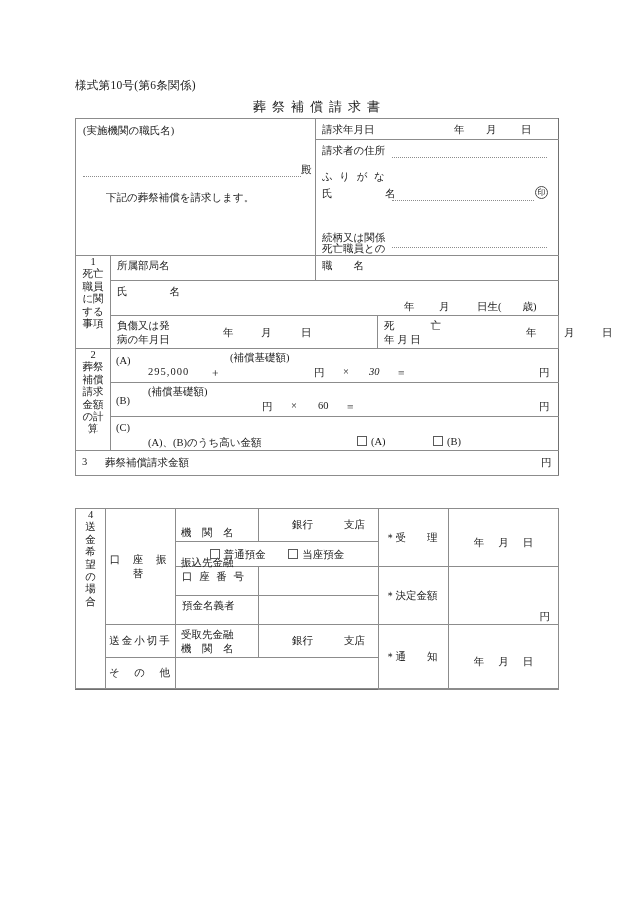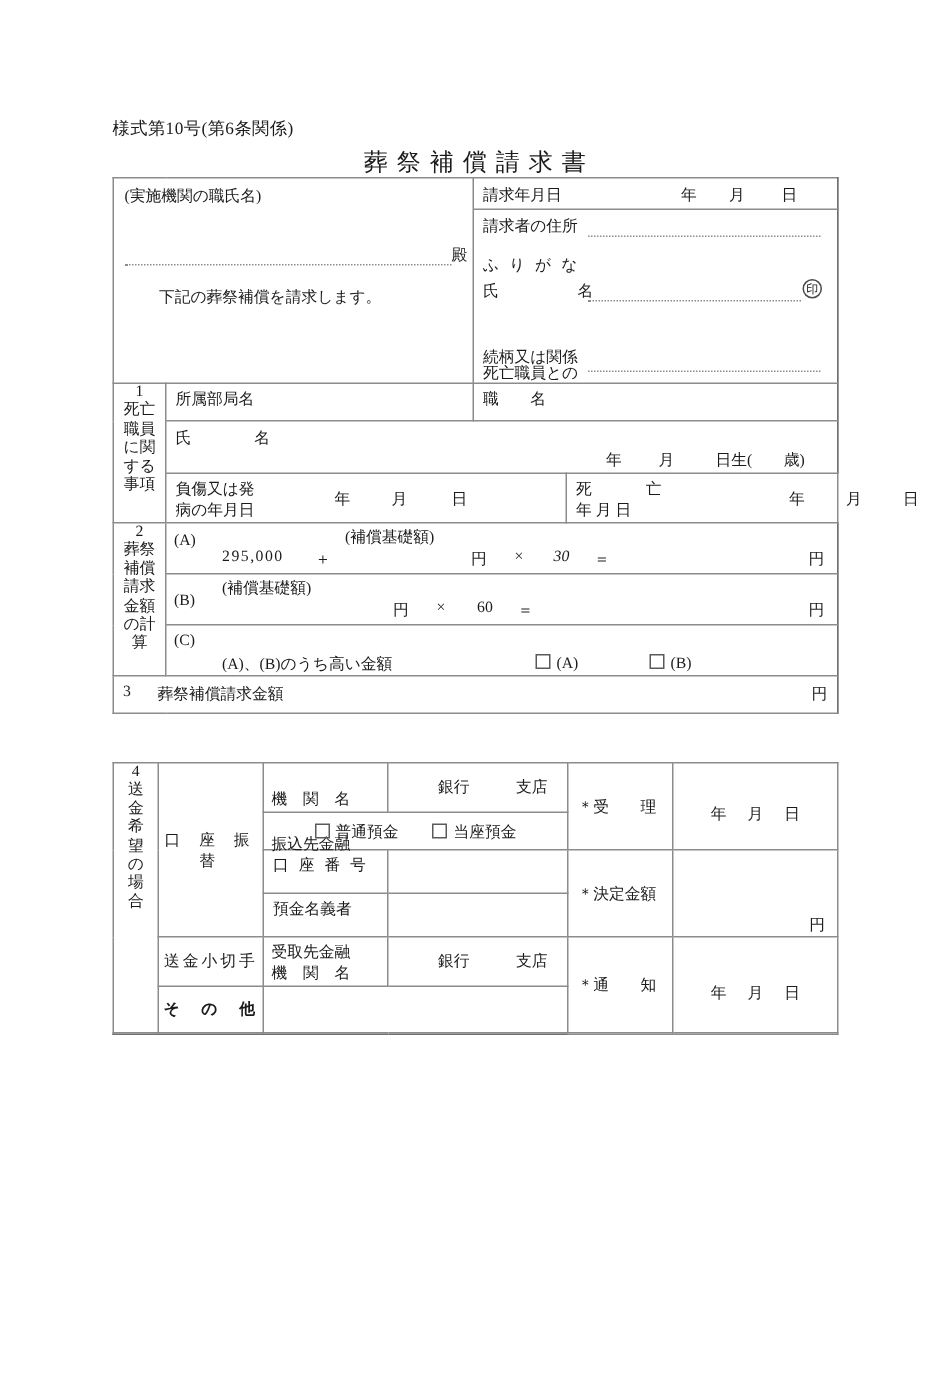--- a/index.html
+++ b/index.html
@@ -28,21 +28,21 @@
     left: 75px; top: 78px;
     font-size: 11.5px;
     letter-spacing: 0.3px;
     white-space: nowrap;
   }
   .doc-title {
     position: absolute;
     left: 75px; top: 98px;
     width: 483px;
     text-align: center;
-    font-size: 16px;
+    font-size: 13px;
     letter-spacing: 6px;
     text-indent: 6px;
     white-space: nowrap;
   }
 
   
   table.grid {
     position: absolute;
     border-collapse: collapse;
     table-layout: fixed;
@@ -448,21 +448,21 @@
           </div>
         </td>
         <td rowspan="2" style="vertical-align:middle;">
           <div class="cell" style="text-align:center; padding-top:11px;">
             <span style="margin-right:14px;">年</span><span style="margin-right:14px;">月</span><span>日</span>
           </div>
         </td>
       </tr>
 
       <tr>
-        <td style="height:30px; vertical-align:middle; text-align:center;font-weight:bold;">
+        <td style="height:30px; vertical-align:middle; text-align:center;">
           <span class="sp1">そ　の　他</span>
         </td>
         <td colspan="2">
             <div class="cell"></div>
           </td>
       </tr>
 
       <tr>
         <td colspan="4" style="border:0; height:0; padding:0;"></td>
         <td style="border-top:0; height:0; padding:0;"></td>

